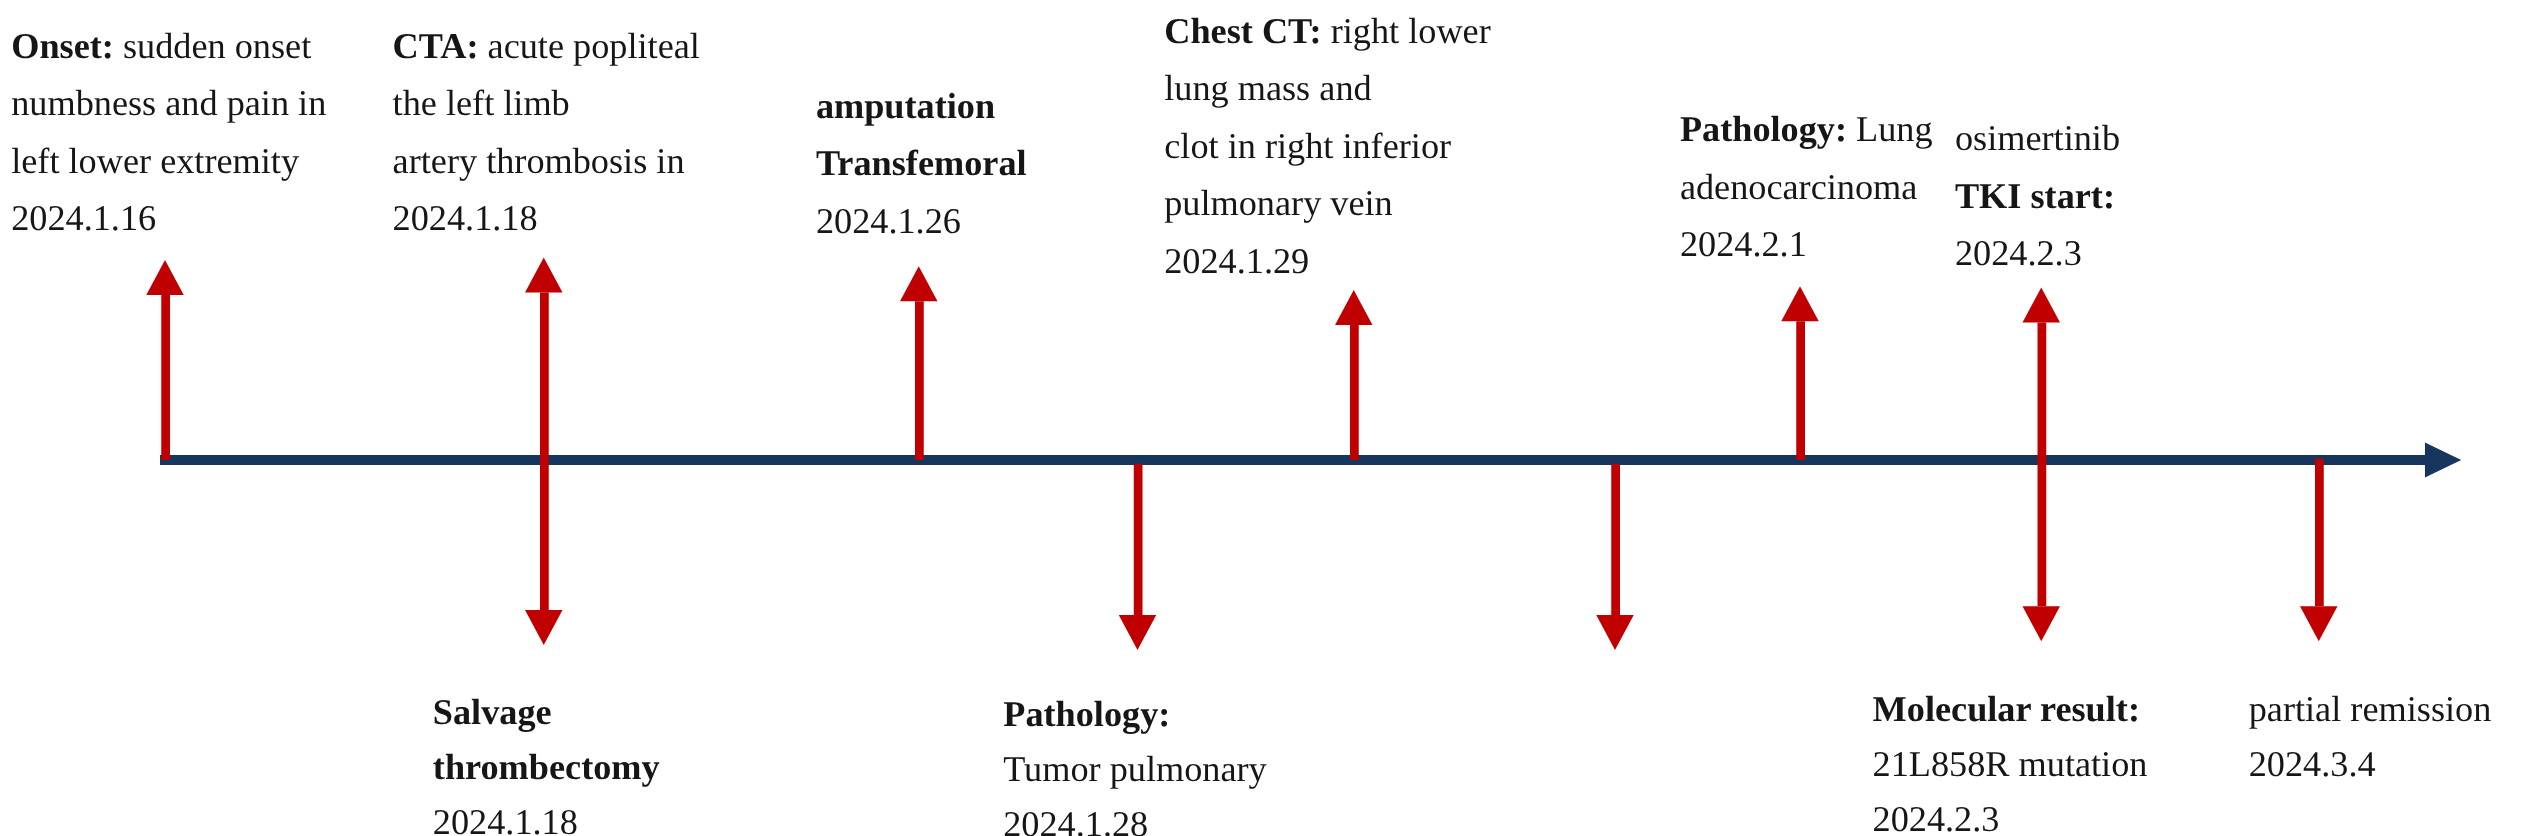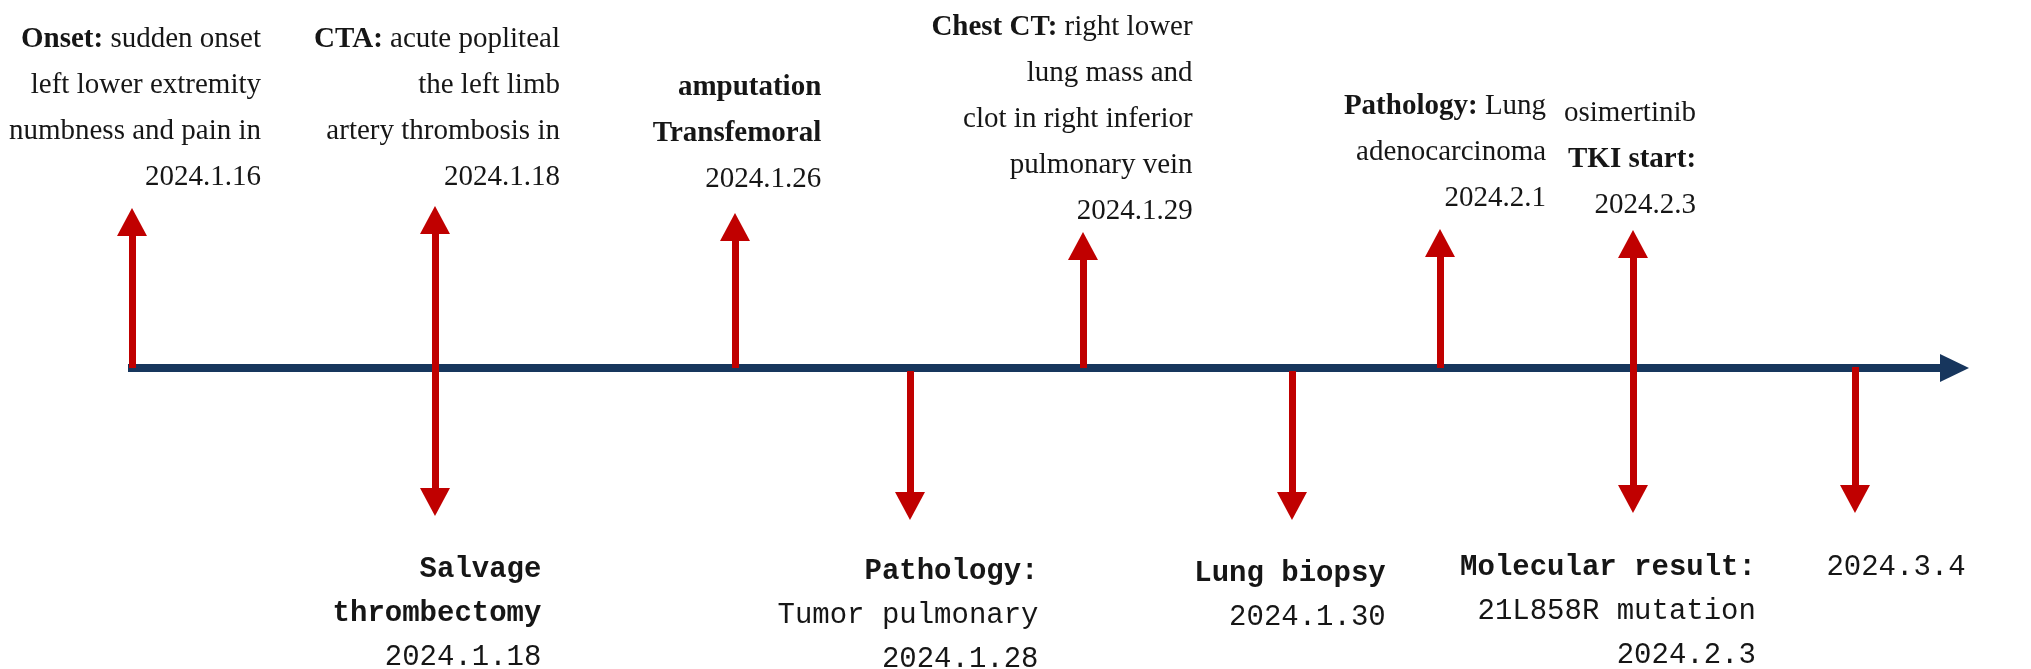--- a/index.html
+++ b/index.html
@@ -54,25 +54,25 @@
     width: 0; height: 0; flex: 0 0 auto;
     border-left: 15px solid transparent;
     border-right: 15px solid transparent;
     border-top: 28px solid var(--arrow);
   }
 
   
   .event {
     position: absolute;
     transform: translateX(-50%);
-    text-align: right;
+    text-align: left;
     font-size: 29px;
   }
   .event .ln { white-space: nowrap; line-height: 46px; }
-  .event.below .ln { line-height: 44px; font-family: Liberation Mono, monospace; }
+  .event.below .ln { line-height: 44px; }
   .event b { font-weight: 700; }
   .ev-date { font-weight: 400; }
 </style>
 </head>
 <body>
 
 <div id="canvas">
 
   <div class="axis"></div>
   <div class="axis-head"></div>
@@ -119,22 +119,22 @@
     <div class="head-down"></div>
   </div>
 
   <div class="arrow" style="left:1855px; top:367px; height:146px">
     <div class="stem"></div>
     <div class="head-down"></div>
   </div>
 
   <div class="event above" style="left:135px; top:14px">
     <div class="ln"><b>Onset:</b><span> sudden onset</span></div>
+    <div class="ln">numbness and pain in</div>
     <div class="ln">left lower extremity</div>
-    <div class="ln">numbness and pain in</div>
     <div class="ln ev-date">2024.1.16</div>
   </div>
 
   <div class="event above" style="left:437px; top:14px">
     <div class="ln"><b>CTA:</b><span> acute popliteal</span></div>
     <div class="ln">the left limb</div>
     <div class="ln">artery thrombosis in</div>
     <div class="ln ev-date">2024.1.18</div>
   </div>
 
@@ -169,28 +169,25 @@
     <div class="ln"><b>thrombectomy</b></div>
     <div class="ln ev-date">2024.1.18</div>
   </div>
 
   <div class="event below" style="left:908px; top:550px">
     <div class="ln"><b>Pathology:</b></div>
     <div class="ln">Tumor pulmonary</div>
     <div class="ln ev-date">2024.1.28</div>
   </div>
 
-  <div class="event below" style="left:1290px; top:552px">
-    <div class="ln"><b>Lung biopsy</b></div>
-    <div class="ln ev-date">2024.1.30</div>
-  </div>
 
   <div class="event below" style="left:1608px; top:546px">
     <div class="ln"><b>Molecular result:</b></div>
     <div class="ln">21L858R mutation</div>
     <div class="ln ev-date">2024.2.3</div>
   </div>
 
   <div class="event below" style="left:1896px; top:546px">
+    <div class="ln">partial remission</div>
     <div class="ln ev-date">2024.3.4</div>
   </div>
 
 </div>
 
 </body></html>

